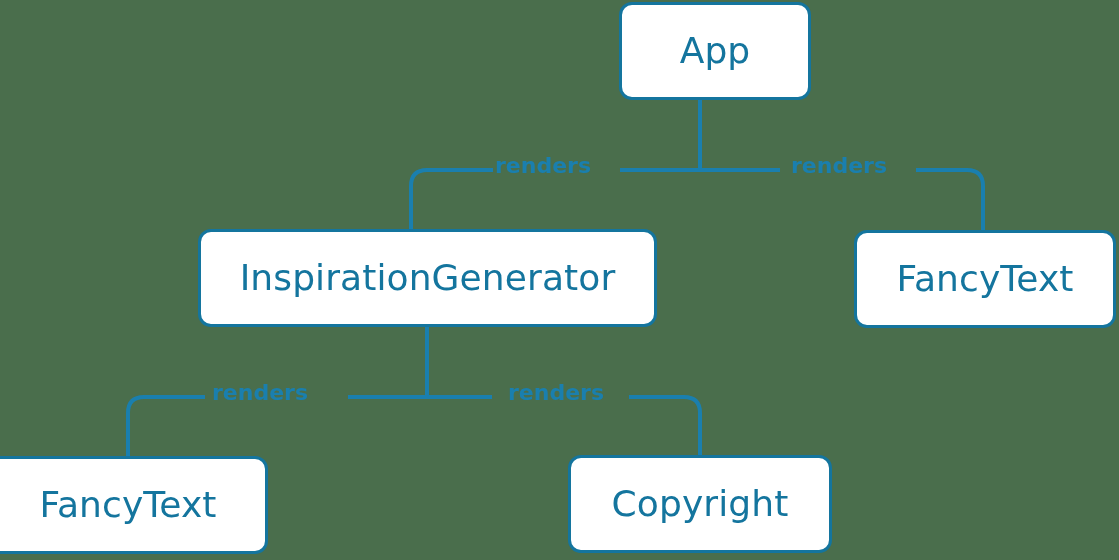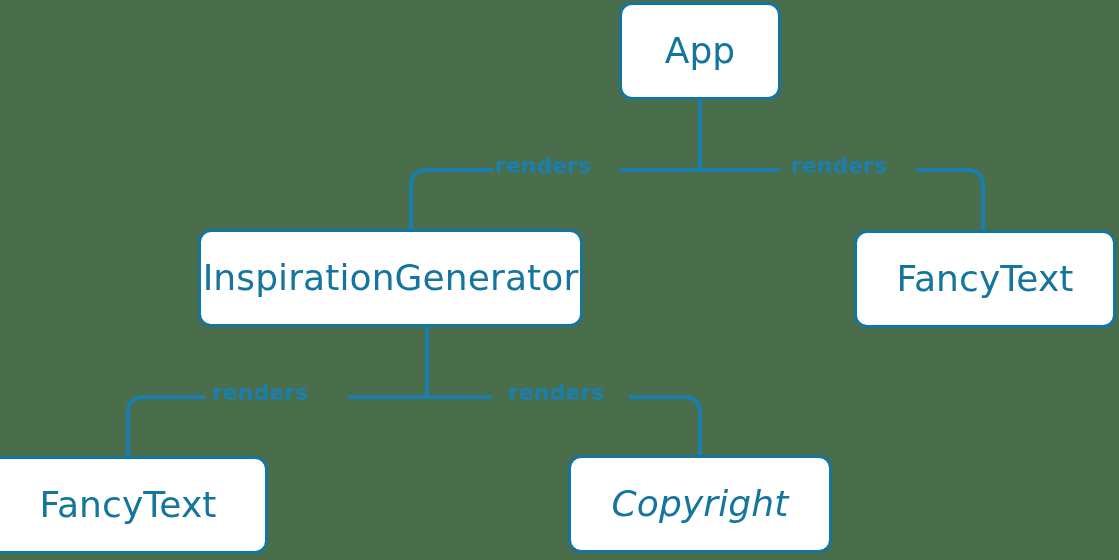--- a/index.html
+++ b/index.html
@@ -76,37 +76,37 @@
 
     <path d="M 427 327 L 427 396"></path>
 
     <path d="M 427 397 L 348 397"></path>
     <path d="M 205 397 L 144 397 Q 128 397 128 413 L 128 456"></path>
 
     <path d="M 427 397 L 492 397"></path>
     <path d="M 629 397 L 684 397 Q 700 397 700 413 L 700 455"></path>
   </svg>
 
-  <div class="node-box" style="left:619px; top:2px; width:162px; height:98px;">
+  <div class="node-box" style="left:619px; top:2px; width:192px; height:98px;">
     <span class="node-label">App</span>
   </div>
 
-  <div class="node-box" style="left:198px; top:229px; width:385px; height:98px;">
+  <div class="node-box" style="left:198px; top:229px; width:459px; height:98px;">
     <span class="node-label">InspirationGenerator</span>
   </div>
 
   <div class="node-box" style="left:854px; top:230px; width:262px; height:98px;">
     <span class="node-label">FancyText</span>
   </div>
 
   <div class="node-box" style="left:-12px; top:456px; width:280px; height:98px;">
     <span class="node-label">FancyText</span>
   </div>
 
-  <div class="node-box" style="left:568px; top:455px; width:264px; height:98px;font-style:italic;">
+  <div class="node-box" style="left:568px; top:455px; width:264px; height:98px;">
     <span class="node-label">Copyright</span>
   </div>
 
   <span class="edge-label" style="left:495px; top:155px;">renders</span>
 
   <span class="edge-label" style="left:791px; top:155px;">renders</span>
 
   <span class="edge-label" style="left:212px; top:382px;">renders</span>
 
   <span class="edge-label" style="left:508px; top:382px;">renders</span>

